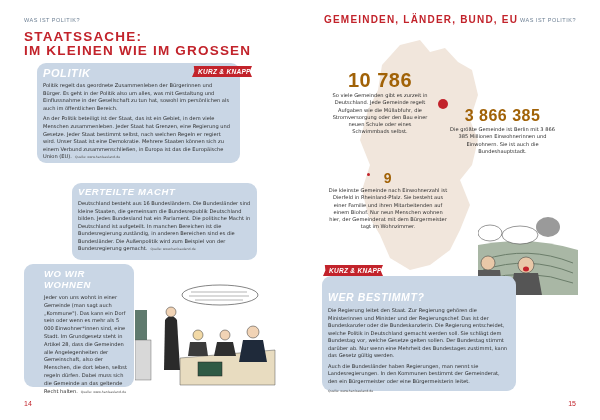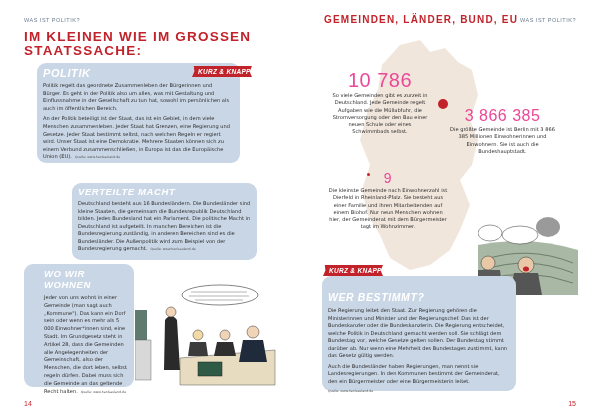--- a/index.html
+++ b/index.html
@@ -39,21 +39,21 @@
   .cartoon { position: absolute; }
   .cartoon-vote { left: 135px; top: 280px; width: 142px; height: 110px; }
   .cartoon-parl { left: 478px; top: 215px; width: 100px; height: 80px; }
 
   .page-num { position: absolute; top: 400px; font-size: 7px; color: #c2232b; font-family: "Liberation Sans", sans-serif; }
   .page-num-left { left: 24px; }
 
   .map { position: absolute; left: 360px; top: 40px; width: 120px; height: 235px; }
 
   .stat { position: absolute; text-align: center; }
-  .stat-num { font-family: "Liberation Sans", sans-serif; font-weight: normal; color: #ec4899; letter-spacing: 0.5px; line-height: 1; }
+  .stat-num { font-family: "Liberation Sans", sans-serif; font-weight: bold; color: #a16207; letter-spacing: 0.5px; line-height: 1; }
   .stat-text { font-size: 5.1px; line-height: 7.3px; color: #2d2d2d; margin-top: 2px; }
 
   .stat-1 { left: 330px; top: 70px; width: 100px; }
   .stat-1 .stat-num { font-size: 20px; }
   .stat-2 { left: 445px; top: 108px; width: 115px; }
   .stat-2 .stat-num { font-size: 16px; }
   .stat-3 { left: 328px; top: 171px; width: 120px; }
   .stat-3 .stat-num { font-size: 14px; }
 
   .dot { position: absolute; border-radius: 50%; background: #c2232b; }
@@ -64,22 +64,22 @@
   .box-wer { left: 322px; top: 276px; width: 194px; height: 115px; padding: 15px 7px 0 6px; }
   .box-wer .box-title { font-size: 10.5px; margin-bottom: 4px; }
   .box-wer .box-text { line-height: 7.5px; }
 </style>
 </head>
 <body>
 
 <div class="page page-left">
   <div class="kicker kicker-left">WAS IST POLITIK?</div>
   <div class="headline headline-left">
+    <div>STAATSSACHE:</div>
     <div>IM KLEINEN WIE IM GROSSEN</div>
-    <div>STAATSSACHE:</div>
   </div>
 
   <div class="box box-politik">
     <div class="box-title">POLITIK</div>
     <div class="box-text">
       <p>Politik regelt das geordnete Zusammenleben der Bürgerinnen und Bürger. Es geht in der Politik also um alles, was mit Gestaltung und Einflussnahme in der Gesellschaft zu tun hat, sowohl im persönlichen als auch im öffentlichen Bereich.</p>
       <p><span>An der Politik beteiligt ist der Staat, das ist ein Gebiet, in dem viele Menschen zusammenleben. Jeder Staat hat Grenzen, eine Regierung und Gesetze. Jeder Staat bestimmt selbst, nach welchen Regeln er regiert wird. Unser Staat ist eine Demokratie. Mehrere Staaten können sich zu einem Verbund zusammenschließen, in Europa ist das die Europäische Union (EU).</span><span class="source">Quelle: www.hanisauland.de</span></p>
     </div>
   </div>
 </div>

